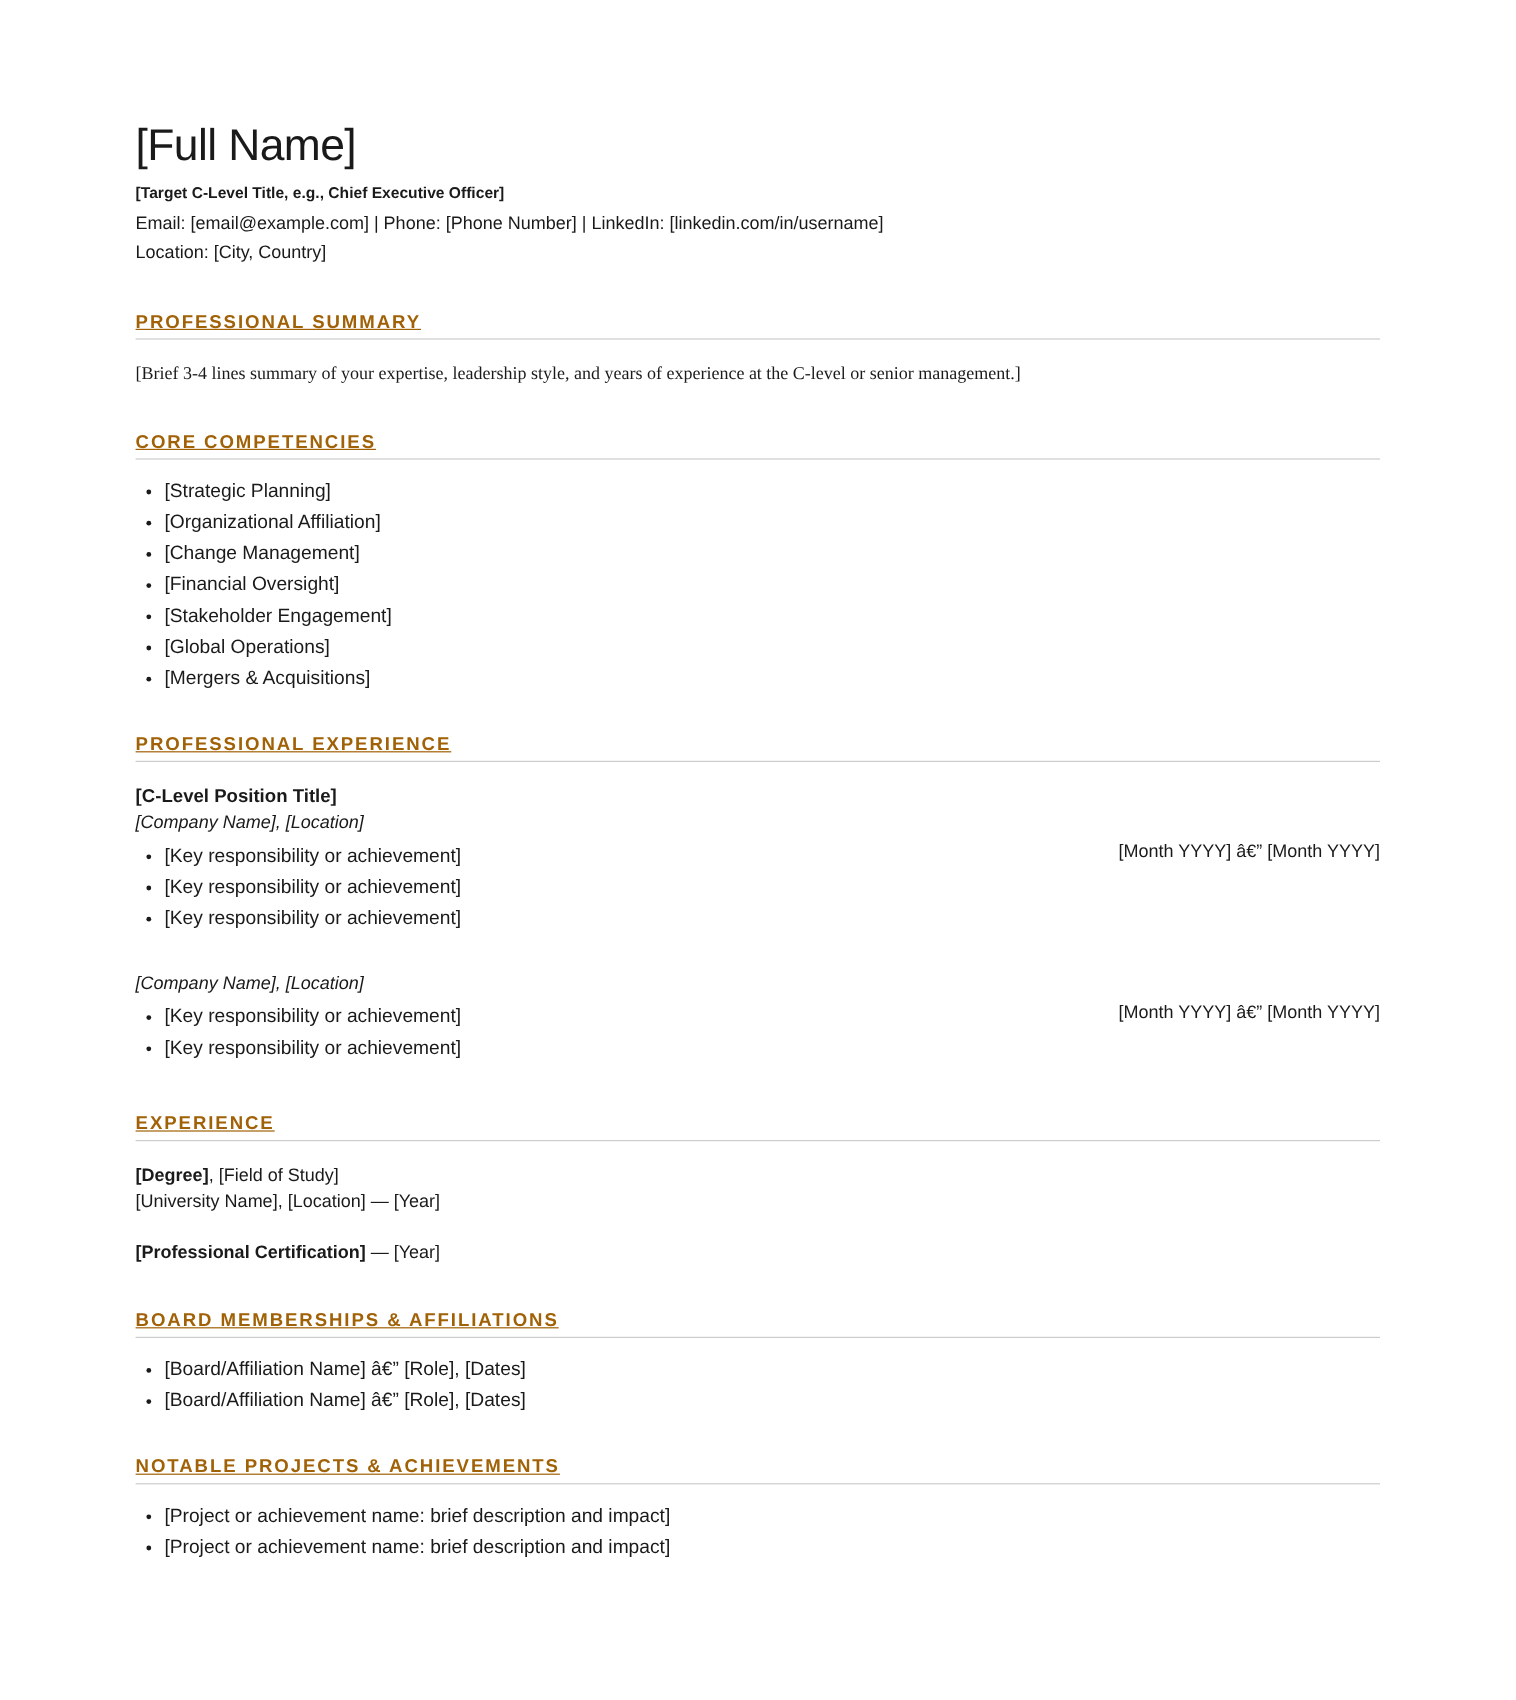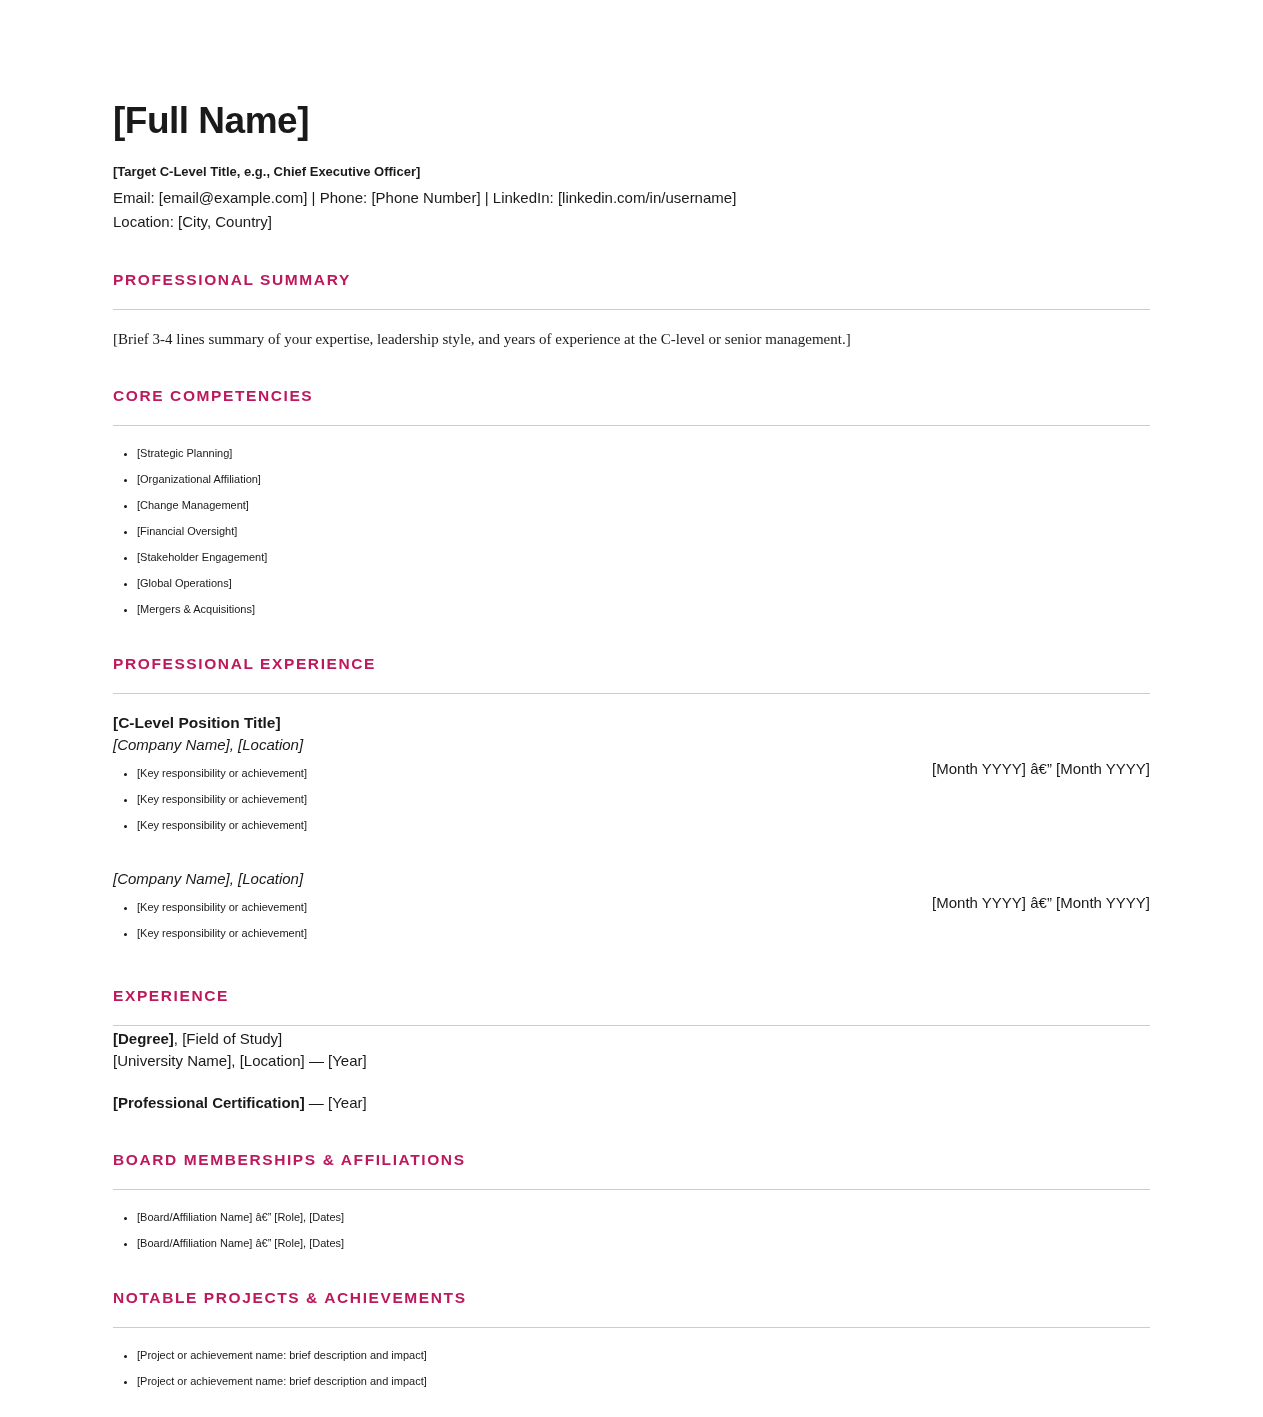--- a/index.html
+++ b/index.html
@@ -13,59 +13,60 @@
   }
   .page {
     width: 1263px;
     height: 1417px;
     padding: 102px 113px 0 113px;
   }
 
   
   .resume-name {
     font-size: 37px;
-    font-weight: 700;
+    font-weight: 400;
     line-height: 1.05;
     letter-spacing: -0.5px;
-    margin-bottom: 23px;
+    margin-bottom: 12px;
   }
   .resume-title {
     font-size: 13px;
     font-weight: 700;
     line-height: 1.3;
     margin-bottom: 5px;
   }
   .contact-line {
     font-size: 15px;
     line-height: 24px;
   }
 
   
   .section { margin-top: 37px; }
   .section-heading {
     font-size: 15.5px;
     font-weight: 700;
     letter-spacing: 1.6px;
-    color: #be185d;
-    padding-bottom: 20px;
+    color: #a16207;
+    padding-bottom: 4px;
     border-bottom: 1px solid #cccccc;
+    text-decoration: underline;
   }
   .section-body-text {
     margin-top: 18px;
     font-size: 15px;
     line-height: 22px;
     font-family: Liberation Serif, serif;
   }
   ul.bullet-list {
     margin-top: 18px;
     padding-left: 24px;
     list-style-type: disc;
   }
   ul.bullet-list li {
-    font-size: 11px;
+    font-size: 16px;
     line-height: 18px;
     margin-bottom: 8px;
   }
 
   
   .entry { margin-top: 18px; }
   .entry + .entry { margin-top: 26px; }
   .entry-title {
     font-size: 15.5px;
     font-weight: 700;
@@ -83,21 +84,21 @@
     margin-top: 2px;
   }
   .entry ul.bullet-list { margin-top: 8px; }
   .entry::after { content: ""; display: block; clear: both; }
 
   
   .edu-line {
     font-size: 15px;
     line-height: 22px;
   }
-  .edu-line.first { margin-top: 2px; }
+  .edu-line.first { margin-top: 18px; }
   .edu-line .bold { font-weight: 700; }
   .edu-cert { margin-top: 20px; }
 </style>
 </head>
 <body>
 
 <div class="page">
 
   <div>
     <div class="resume-name">[Full Name]</div>

